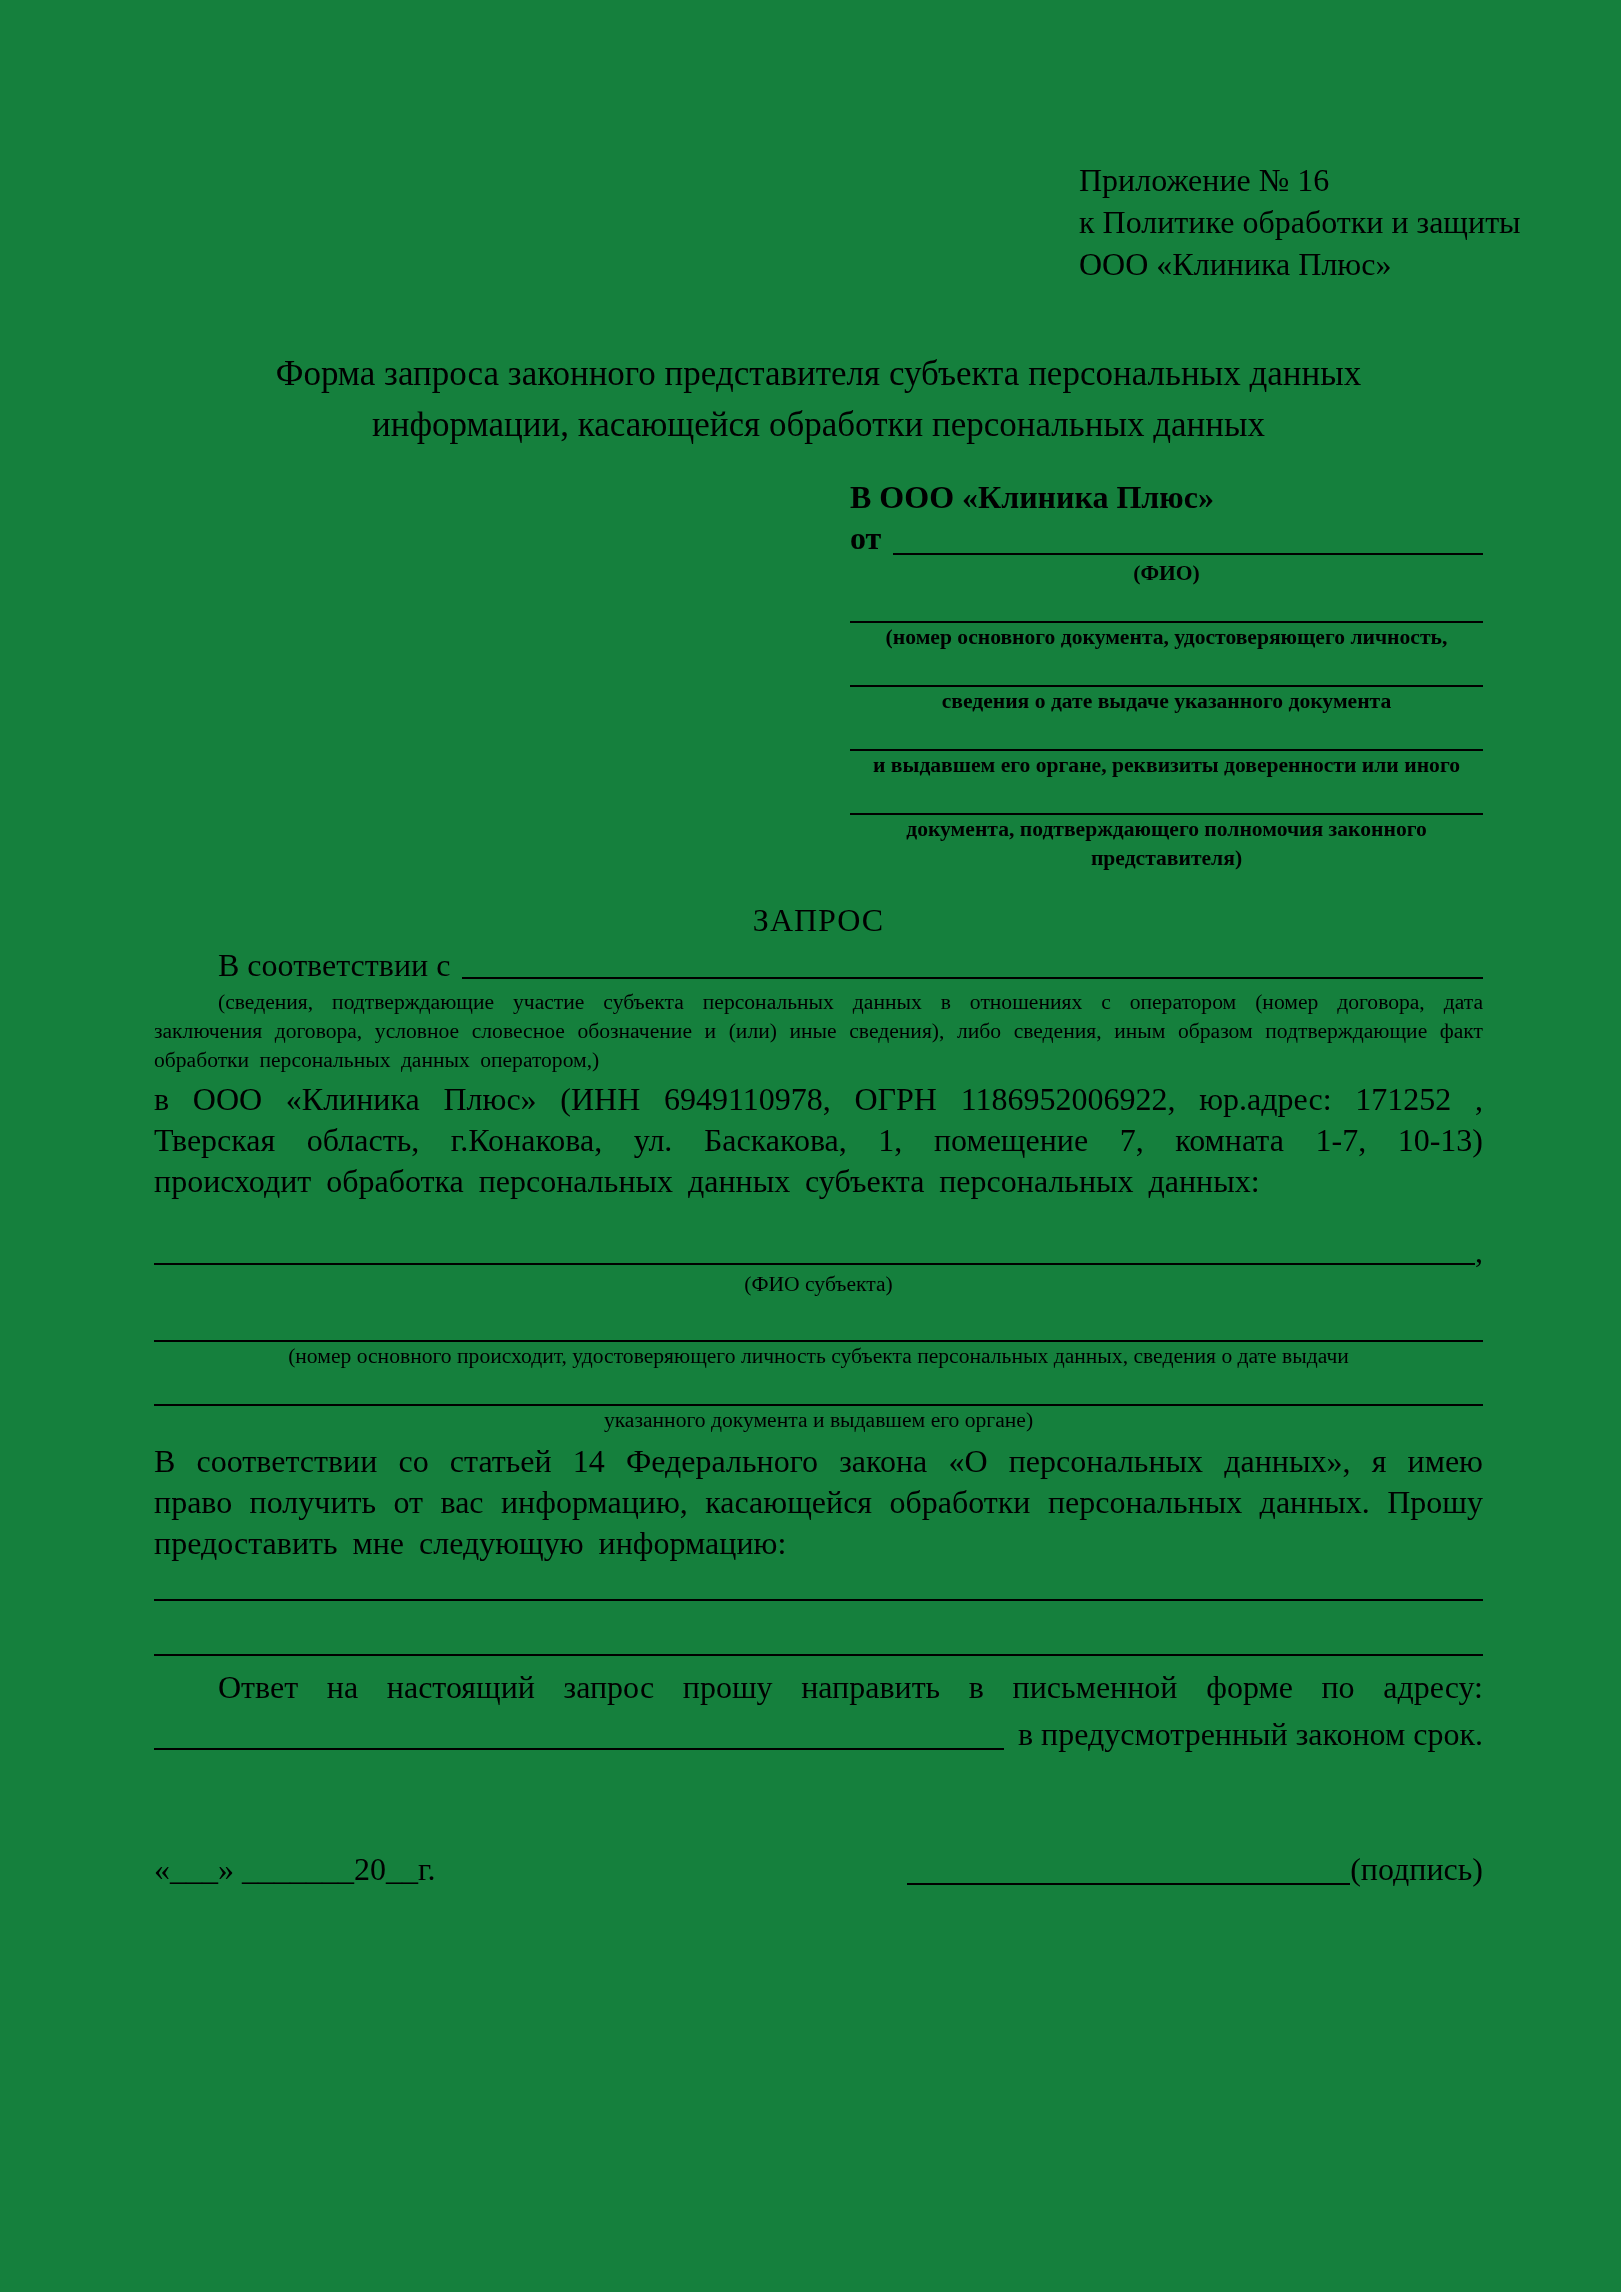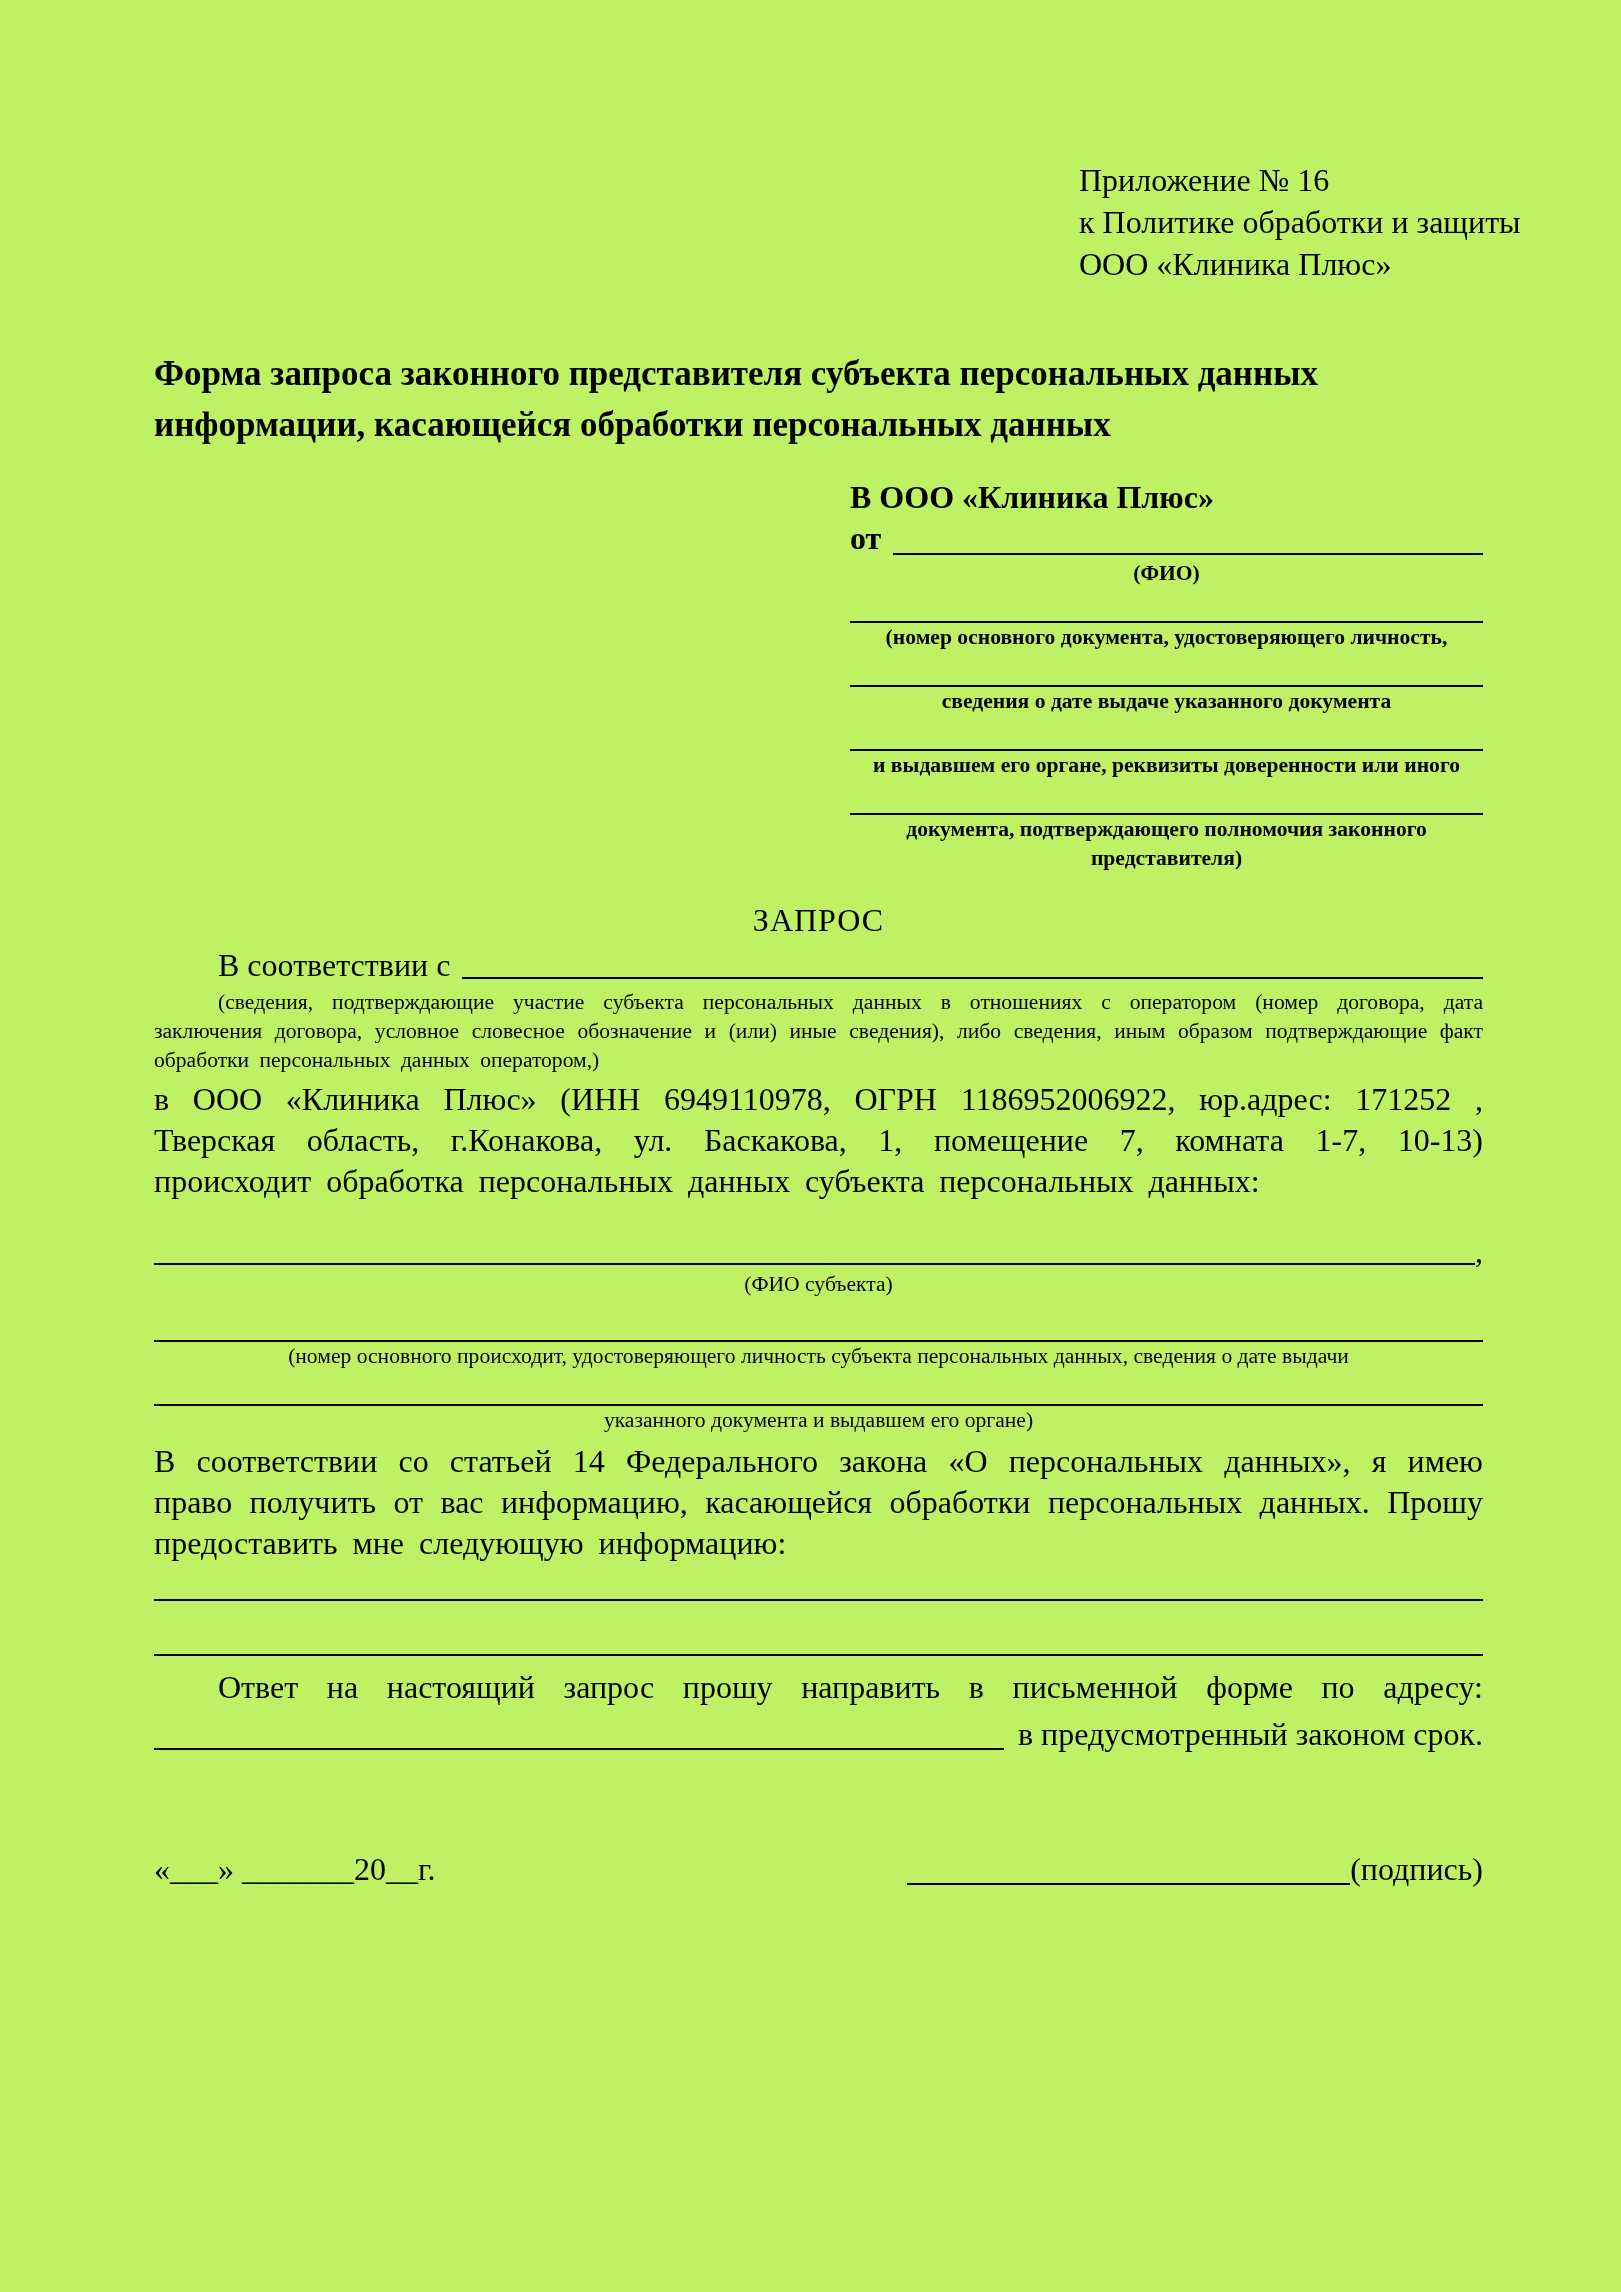--- a/index.html
+++ b/index.html
@@ -1,35 +1,35 @@
 <!DOCTYPE html>
 <html><head>
 <meta charset="utf-8">
 <style>
   * { margin: 0; padding: 0; box-sizing: border-box; }
   html, body { background: #ffffff; }
   .page {
     position: relative;
     width: 1621px;
     height: 2293px;
-    background: #bef264;
+    background: #15803d;
     color: #000000;
     font-family: "Liberation Serif", "DejaVu Serif", serif;
     font-size: 32px;
     padding: 159px 138px 4px 154px;
     overflow: hidden;
   }
   
   .appendix { margin-left: 925px; line-height: 42px; }
   .appendix div { white-space: nowrap; }
   
   .title {
     margin-top: 63px;
-    text-align: left;
-    font-weight: bold;
+    text-align: center;
+    font-weight: normal;
     font-size: 35px;
     line-height: 51px;
   }
   
   .addressee { margin-left: 696px; width: 633px; margin-top: 27.4px; line-height: 41px; font-weight: bold; }
   .field-row { display: flex; align-items: stretch; }
   .fill-line { flex: 1 1 auto; border-bottom: 2.9px solid #000; margin-bottom: 4.9px; margin-left: 11.8px; }
   .caption { font-size: 21.6px; line-height: 29px; }
   .center { text-align: center; }
   .doc-row .hr-line { margin-top: 33px; }

